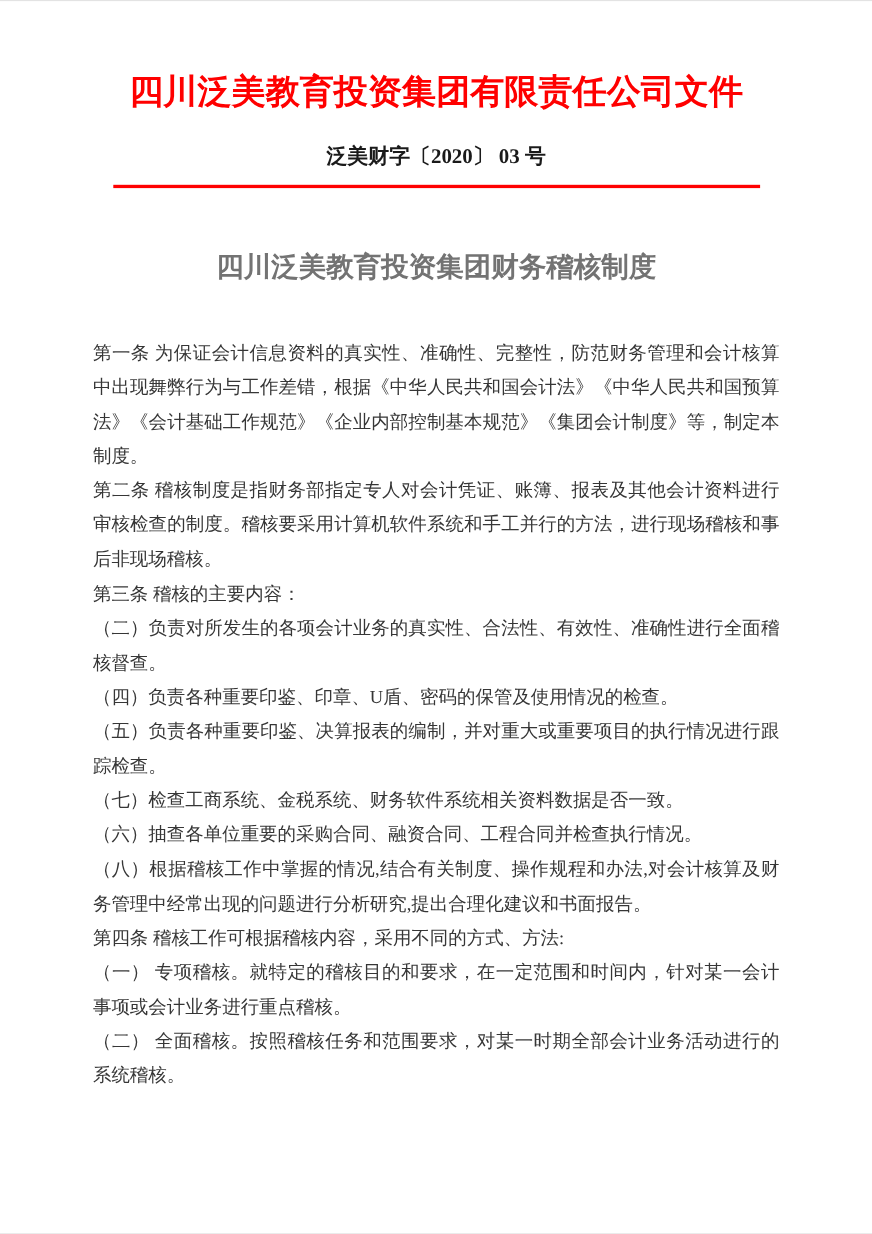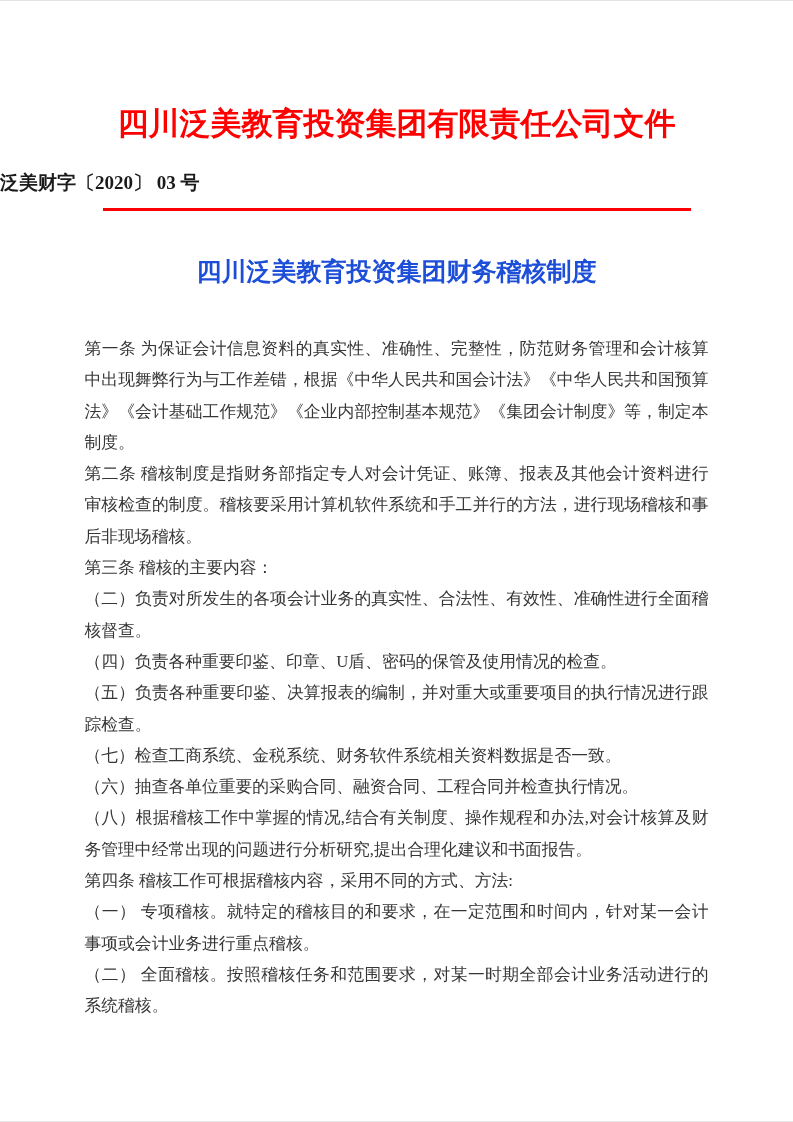--- a/index.html
+++ b/index.html
@@ -9,50 +9,50 @@
     width: 793px;
     height: 1122px;
     margin: 0 auto;
     background: #ffffff;
     border-top: 1px solid #e3e3e3;
     border-bottom: 1px solid #e9e9e9;
     overflow: hidden;
     font-family: "Liberation Serif", "DejaVu Serif", serif;
   }
   .org-title {
-    padding-top: 100px;
+    padding-top: 60px;
     text-align: center;
     font-size: 31px;
     font-weight: bold;
     line-height: 46px;
     letter-spacing: 0px;
     color: #ff0000;
     white-space: nowrap;
   }
   .doc-number {
     margin-top: 22px;
-    text-align: left;
+    text-align: center;
     font-size: 19px;
     font-weight: bold;
     line-height: 28px;
     color: #1a1a1a;
   }
   .red-line {
     width: 588px;
     height: 3px;
     margin: 11px auto 0 auto;
     background: #ff0000;
   }
   .doc-title {
-    margin-top: 44px;
+    margin-top: 56px;
     text-align: center;
     font-size: 25px;
     font-weight: bold;
     line-height: 33px;
-    color: #1d4ed8;
+    color: #737373;
   }
   .body-text {
     width: 624px;
     margin: 45px auto 0 auto;
     font-size: 16.8px;
     line-height: 31.3px;
     color: #363636;
     text-align: justify;
   }
   .body-text p { margin: 0; }

